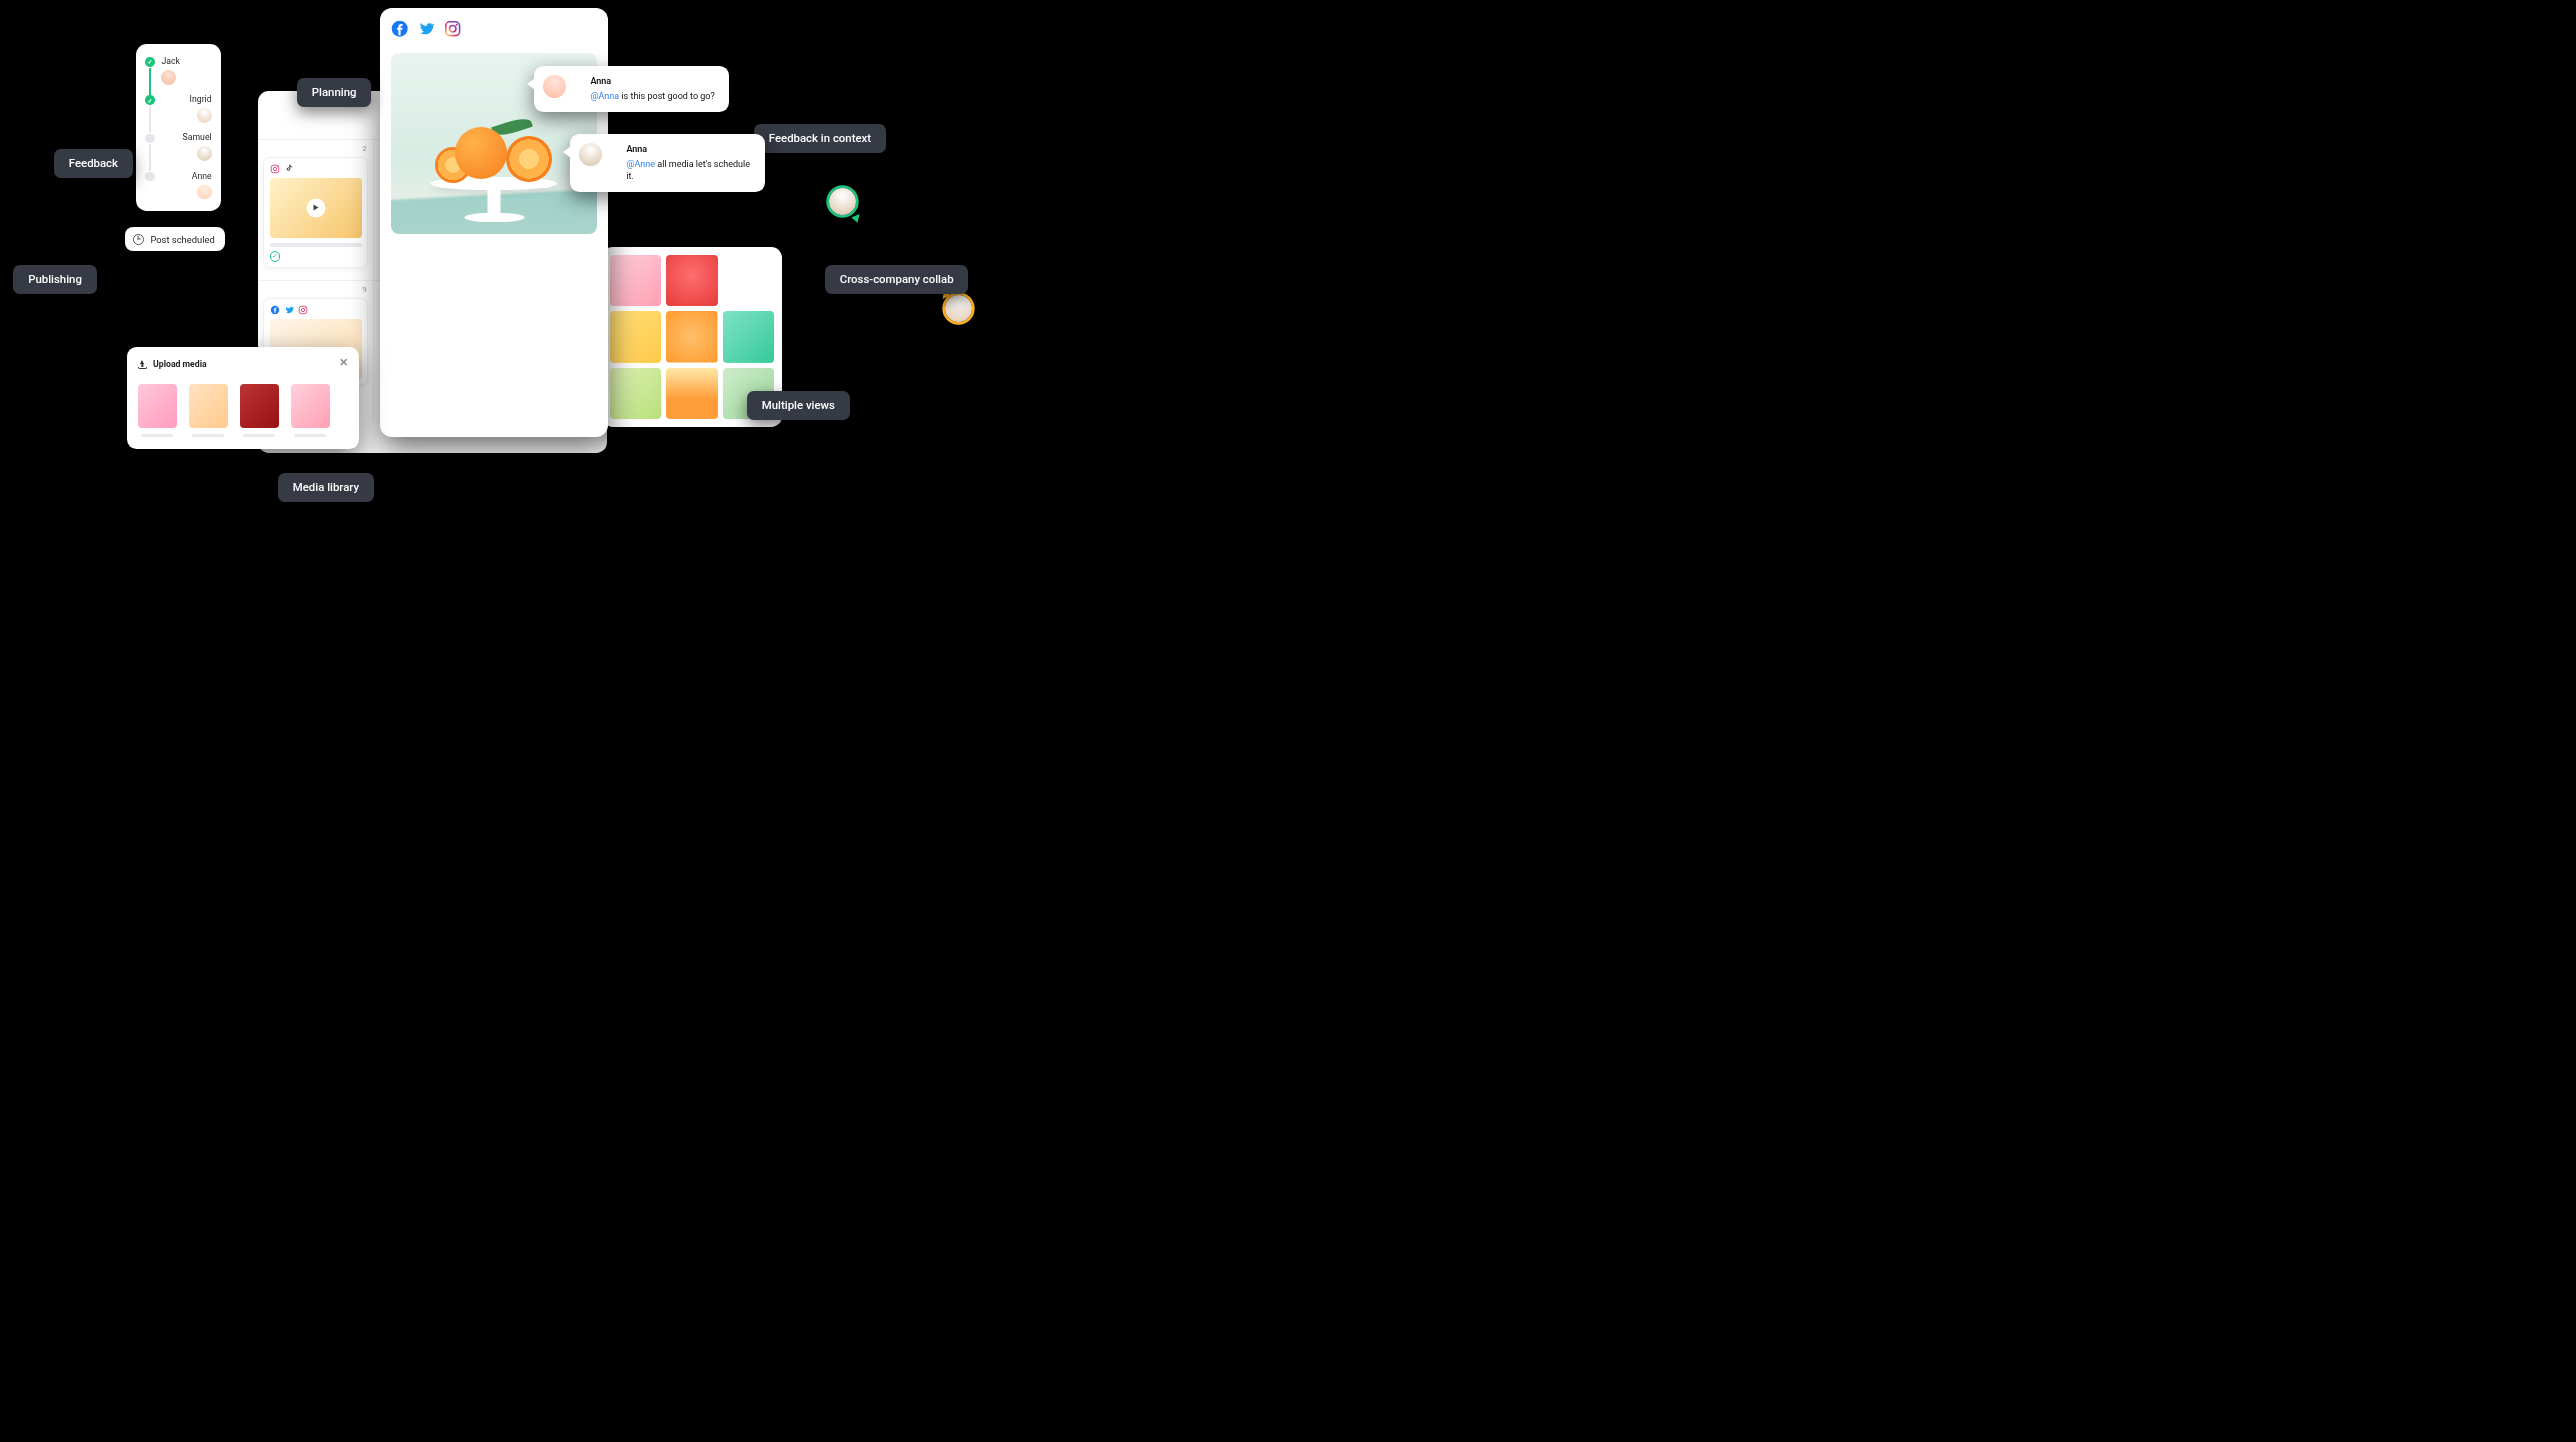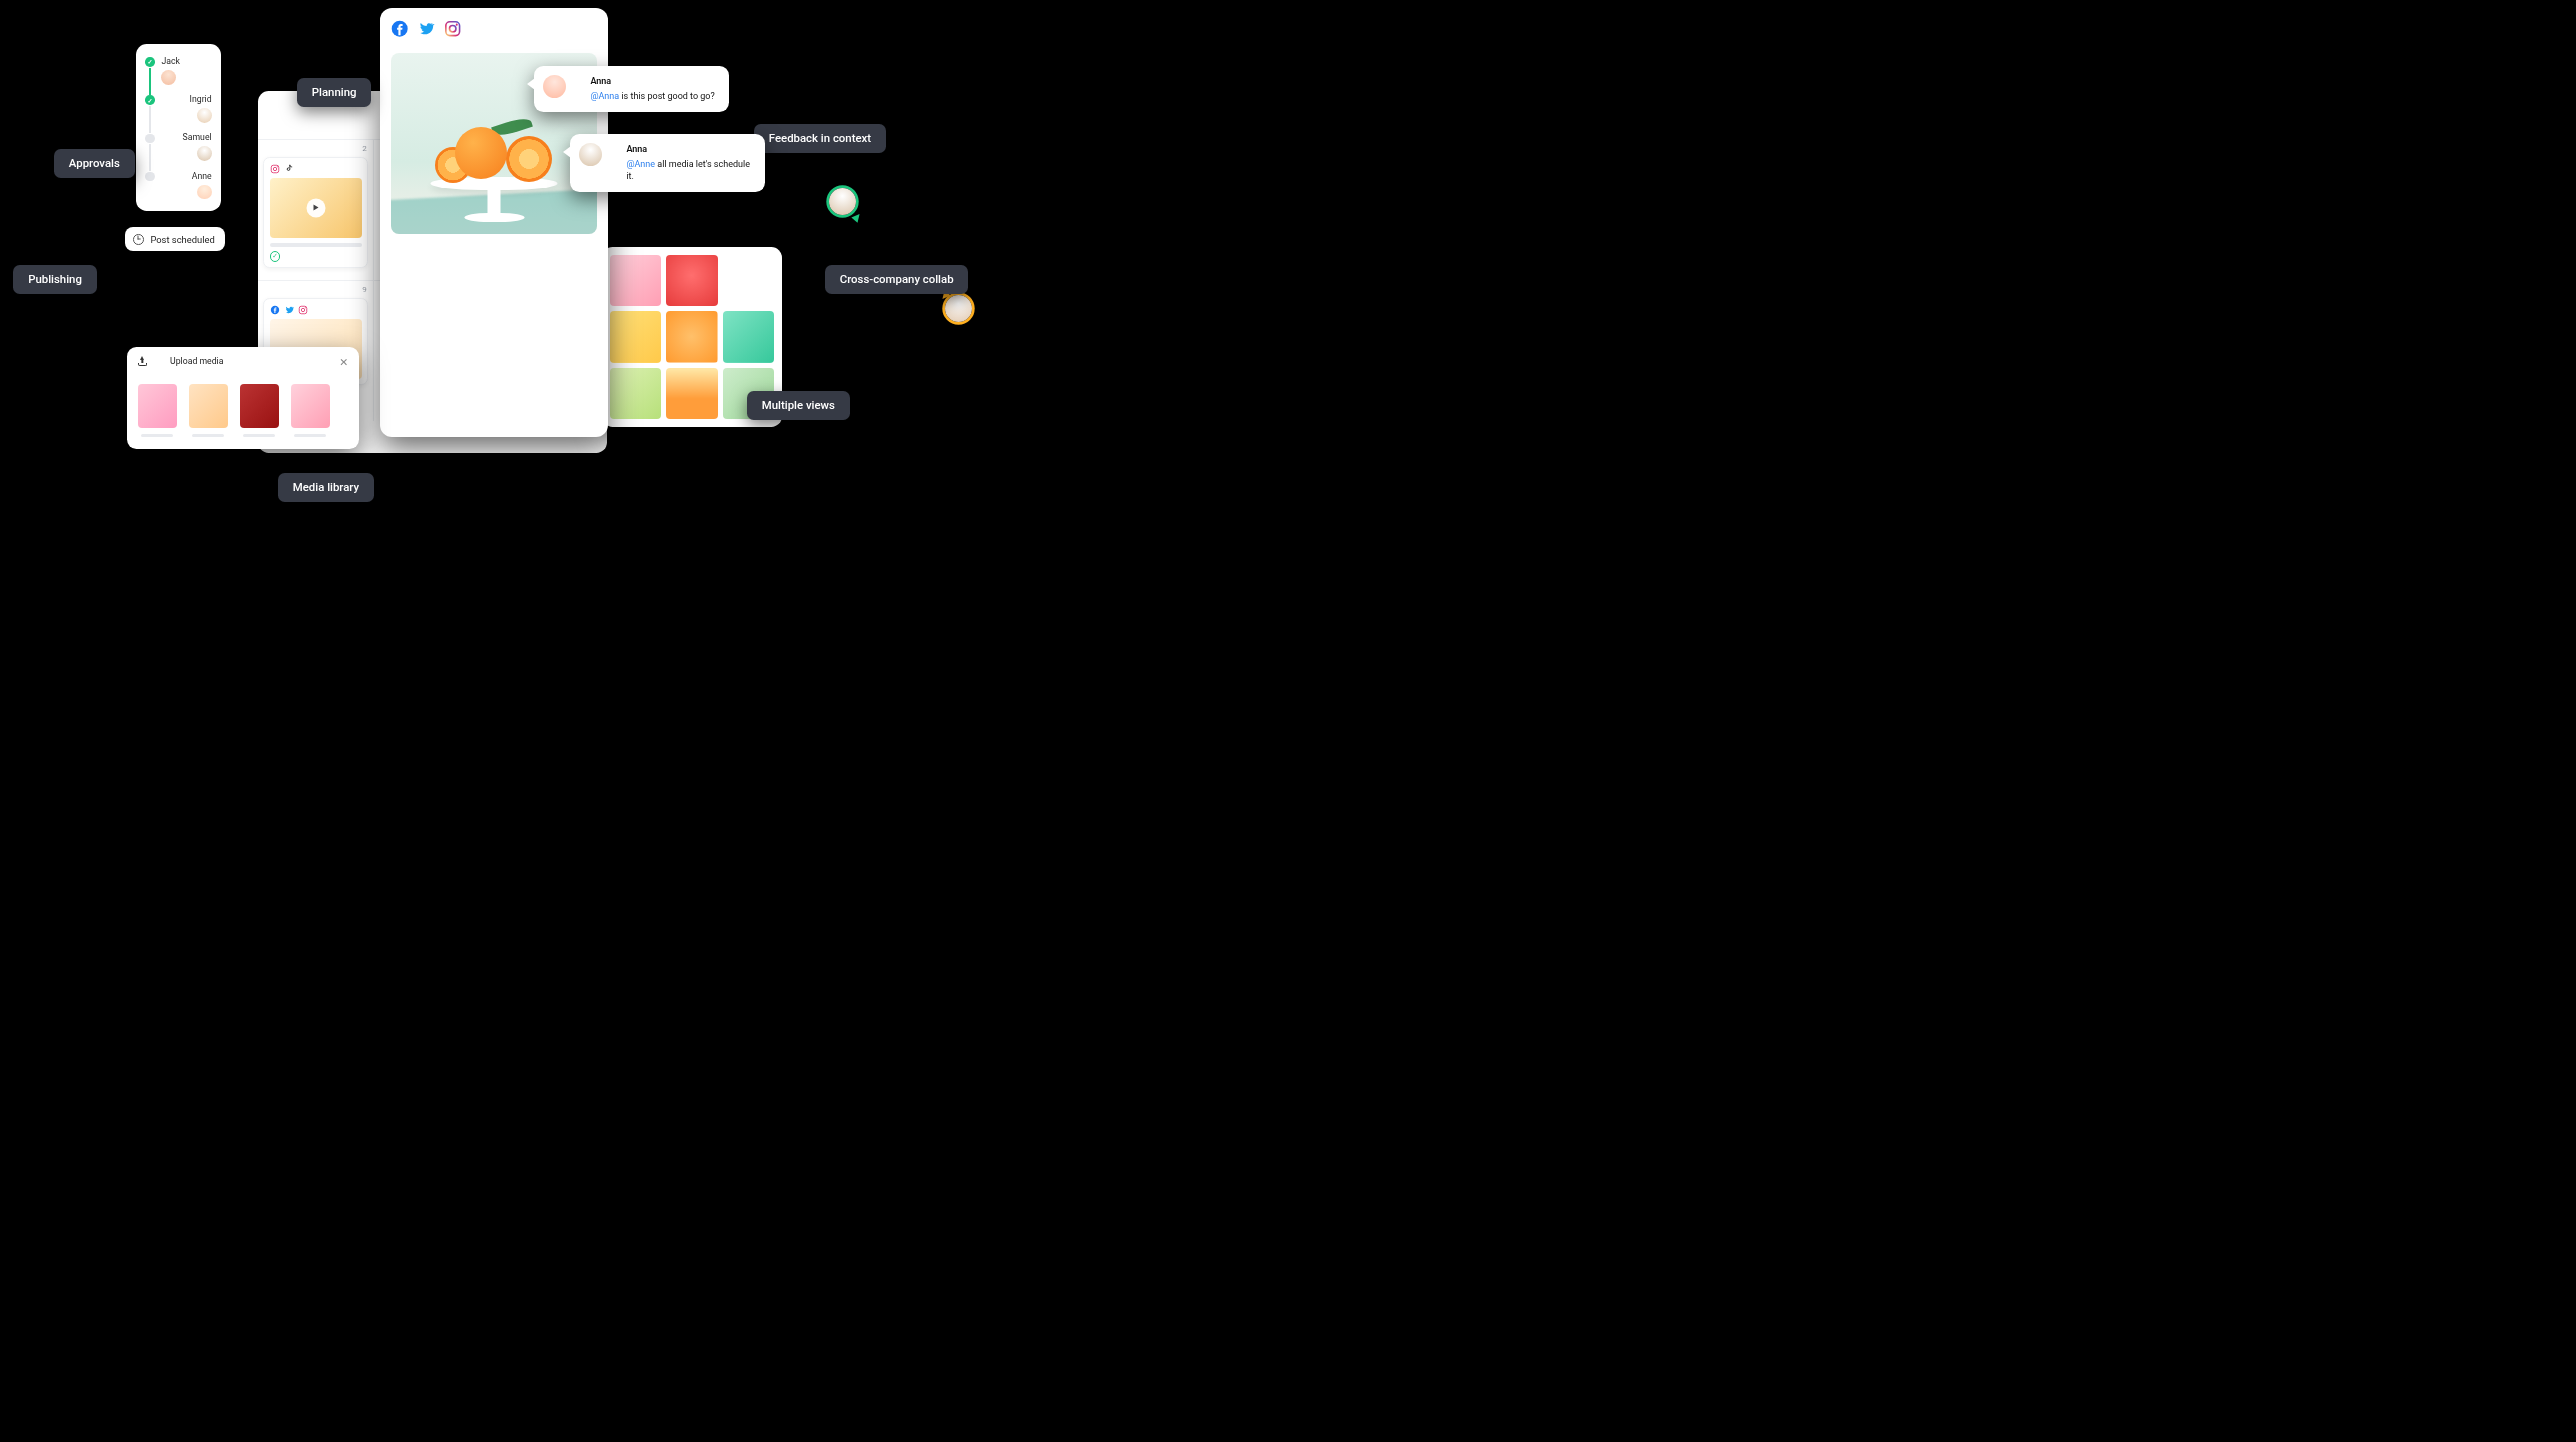--- a/index.html
+++ b/index.html
@@ -191,21 +191,21 @@
     width:100%;aspect-ratio:1/1;border-radius:4px;background-size:cover;background-position:center;
   }
 
   
   #upload{
     position:absolute;left:127px;top:347px;
     width:232px;background:#fff;border-radius:9.4px;
     box-shadow:0 9.4px 27px rgba(0,0,0,0.55);z-index:30;
     padding:9.4px 10.7px 12px;
   }
-  #upload .uhdr{display:flex;align-items:flex-start;gap:23px;font-size:8.7px;font-weight:400;color:#222;}
+  #upload .uhdr{display:flex;align-items:flex-end;gap:6px;font-size:8.7px;font-weight:700;color:#222;}
   #upload .uclose{margin-left:auto;color:#888;font-size:10.7px;cursor:pointer;}
   #upload .urow{display:flex;gap:12px;margin-top:14.8px;align-items:flex-end;}
   #upload .ucol{display:flex;flex-direction:column;align-items:center;gap:5.4px;}
   #upload .uthumb{width:39px;height:44px;border-radius:4px;background-size:cover;background-position:center;}
   #upload .ubar{width:32px;height:3.4px;border-radius:2px;background:#e8eaee;}
   .upload-icon{width:9.4px;height:9.4px;position:relative;}
   .upload-icon::before{content:"";position:absolute;left:50%;top:0;transform:translateX(-50%);border-left:2.7px solid transparent;border-right:2.7px solid transparent;border-bottom:4px solid #333;}
   .upload-icon::after{content:"";position:absolute;left:50%;top:3.4px;transform:translateX(-50%);width:1.3px;height:3.4px;background:#333;}
   .upload-tray{position:absolute;left:0;bottom:0;width:9.4px;height:2.7px;border:1px solid #333;border-top:none;border-radius:0 0 2px 2px;}
 
@@ -231,21 +231,21 @@
   .g-green{background:linear-gradient(135deg,#cdeccb,#9ed89a);}
   .g-pink2{background:linear-gradient(135deg,#ffc7d8,#ff9cc0);}
   .g-softorange{background:linear-gradient(135deg,#ffe3c2,#ffc98a);}
   .g-crimson{background:linear-gradient(135deg,#b33,#911);}
   .g-cream{background:linear-gradient(135deg,#fff5e8,#ffe3b8);}
   .g-pine{background:linear-gradient(135deg,#fff1c9,#f7c56b);}
 </style>
 </head>
 <body>
 
-<div class="pill" style="left:54px;top:127px">Approvals</div>
+<div class="pill" style="left:54px;top:127px">Feedback</div>
 <div class="pill" style="left:13.4px;top:243px">Publishing</div>
 <div class="pill" style="left:297px;top:56px">Planning</div>
 <div class="pill" style="left:754px;top:102px">Feedback in context</div>
 <div class="pill" style="left:825px;top:243px">Cross-company collab</div>
 <div class="pill" style="left:747px;top:369px">Multiple views</div>
 <div class="pill" style="left:278px;top:451px">Media library</div>
 
 <div id="approvals-card">
   <div class="appr-row">
     <span class="appr-dot done"></span>

